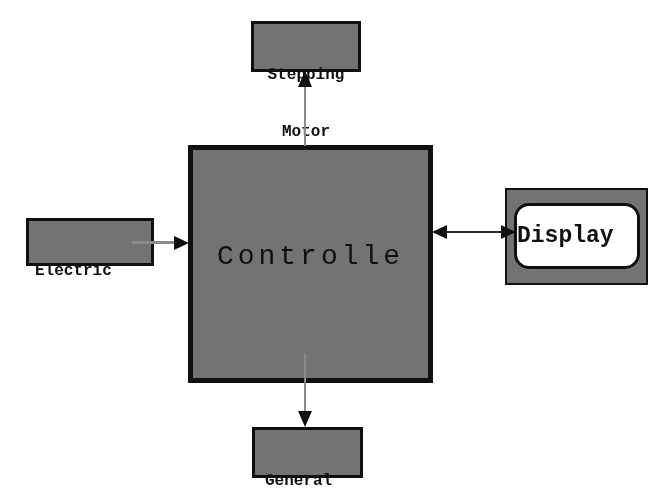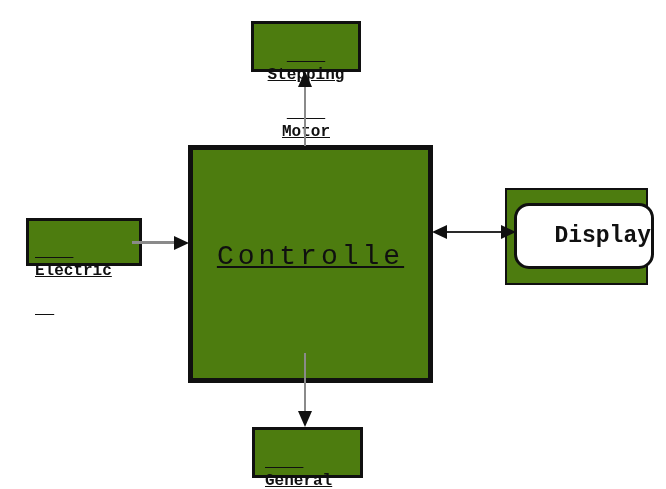--- a/index.html
+++ b/index.html
@@ -12,41 +12,40 @@
     width: 666px;
     height: 489px;
     background: #ffffff;
     font-family: "Liberation Mono", "DejaVu Sans Mono", monospace;
     color: #101010;
     overflow: hidden;
   }
   .node {
     position: absolute;
     box-sizing: border-box;
-    background: #4d7c0f;
-    text-decoration: underline;
+    background: #737373;
   }
   .box-thin   { border: 3px solid #101010; }
   .small-label {
     font-size: 16px;
     font-weight: bold;
     line-height: 19px;
     white-space: pre;
   }
   
   .stepping {
     left: 251px; top: 21px;
     width: 110px; height: 51px;
     text-align: center;
     padding-top: 4px;
   }
   
   .eeye {
     left: 26px; top: 218px;
-    width: 116px; height: 48px;
+    width: 128px; height: 48px;
     text-align: left;
     padding: 3px 0 0 6px;
   }
   
   .controller {
     left: 188px; top: 145px;
     width: 245px; height: 238px;
     border: 5px solid #101010;
     display: flex;
     align-items: center;
@@ -62,27 +61,27 @@
   
   .display-outer {
     left: 505px; top: 188px;
     width: 143px; height: 97px;
     border: 2px solid #101010;
   }
   .display-inner {
     position: absolute;
     box-sizing: border-box;
     left: 7px; top: 13px;
-    width: 140px; height: 66px;
+    width: 126px; height: 66px;
     border: 3px solid #101010;
     border-radius: 15px;
     background: #ffffff;
     display: flex;
     align-items: center;
-    justify-content: flex-end;
+    justify-content: flex-start;
   }
   .display-inner .mid-label {
     font-size: 23px;
     font-weight: bold;
     white-space: pre;
   }
   
   .general {
     left: 252px; top: 427px;
     width: 111px; height: 51px;

